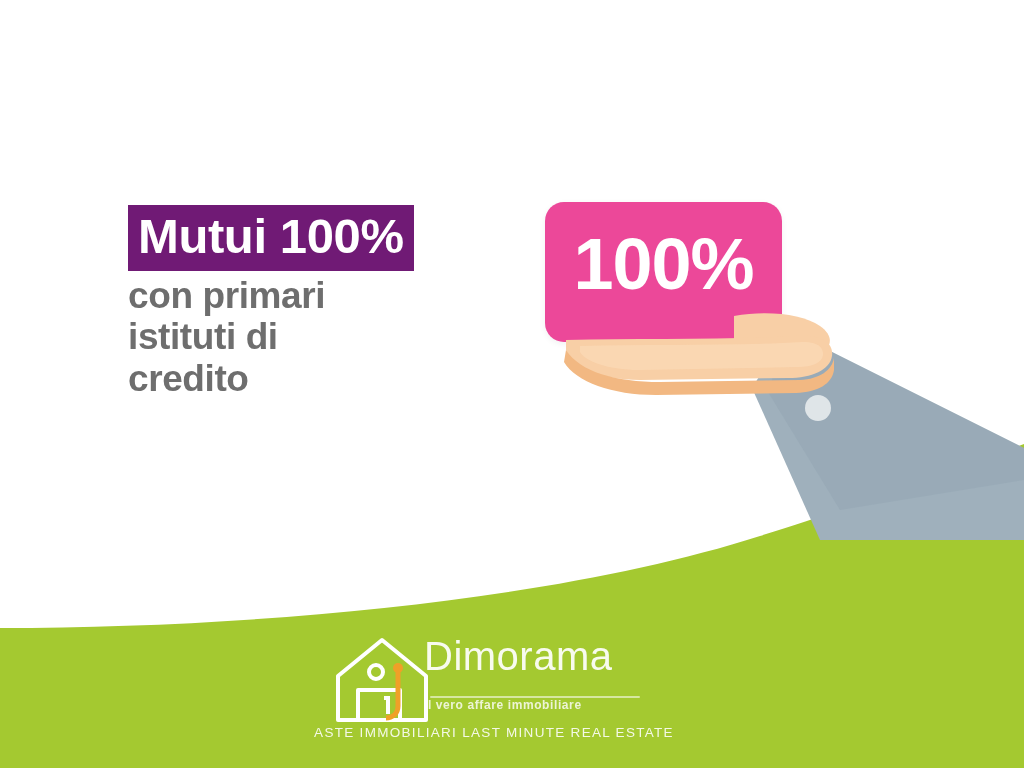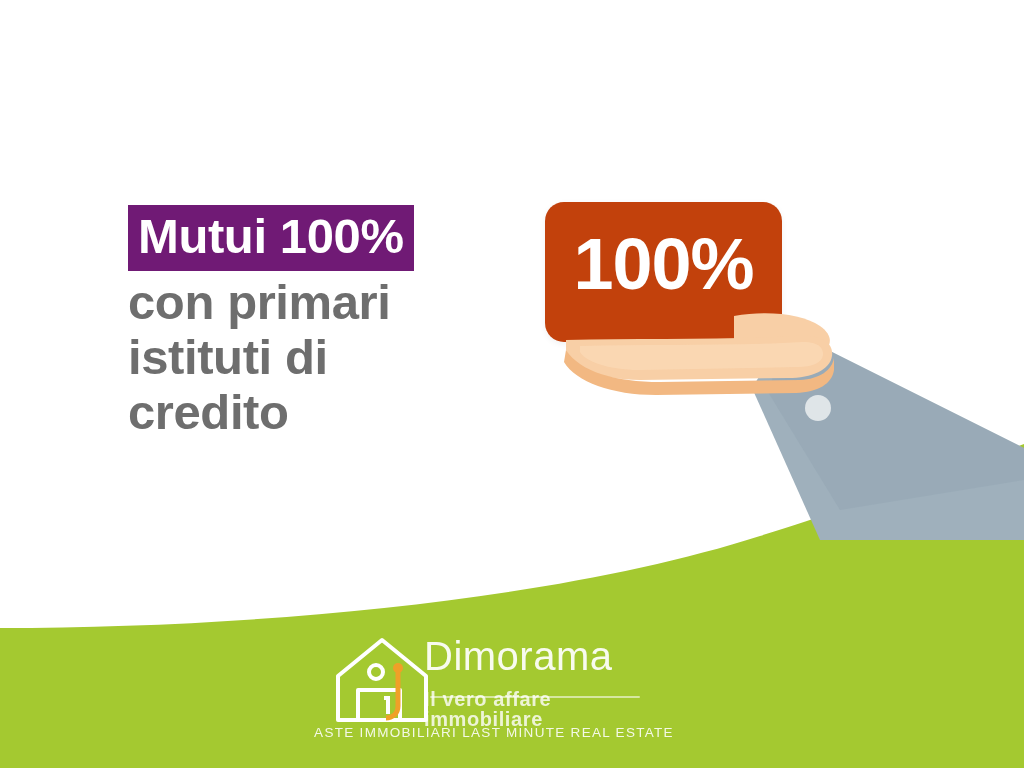--- a/index.html
+++ b/index.html
@@ -51,21 +51,21 @@
     font-size: 49px;
     font-weight: bold;
     line-height: 1.18;
     padding: 3px 10px 5px 10px;
     letter-spacing: -0.4px;
     white-space: nowrap;
   }
   .headline-rest {
     display: block;
     color: #6e6e6e;
-    font-size: 49px;
+    font-size: 37px;
     font-weight: bold;
     line-height: 1.12;
     letter-spacing: -0.4px;
     margin-top: 2px;
   }
   .headline-rest span {
     display: block;
   }
 
   
@@ -76,21 +76,21 @@
     width: 504px;
     height: 360px;
     z-index: 4;
   }
   .pct-card {
     position: absolute;
     left: 25px;
     top: 22px;
     width: 237px;
     height: 140px;
-    background: #c2410c;
+    background: #ec4899;
     border-radius: 19px;
     z-index: 3;
     box-shadow: 0 2px 6px rgba(0,0,0,0.06);
     text-decoration: underline;
   }
   .pct-card-text {
     position: absolute;
     left: 0;
     top: 0;
     width: 237px;
@@ -132,25 +132,25 @@
     display: block;
     color: rgba(255,255,255,0.92);
     font-size: 40px;
     font-weight: normal;
     letter-spacing: 0.5px;
     line-height: 1;
   }
   .logo-tagline {
     display: block;
     color: rgba(255,255,255,0.80);
-    font-size: 20px;
+    font-size: 12px;
     font-weight: bold;
     letter-spacing: 0.6px;
     line-height: 1;
-    margin-top: 13px;
+    margin-top: 23px;
   }
   .logo-rule {
     position: absolute;
     left: 134px;
     top: 68px;
     width: 210px;
     height: 2px;
     background: rgba(255,255,255,0.55);
     border-radius: 2px;
   }

